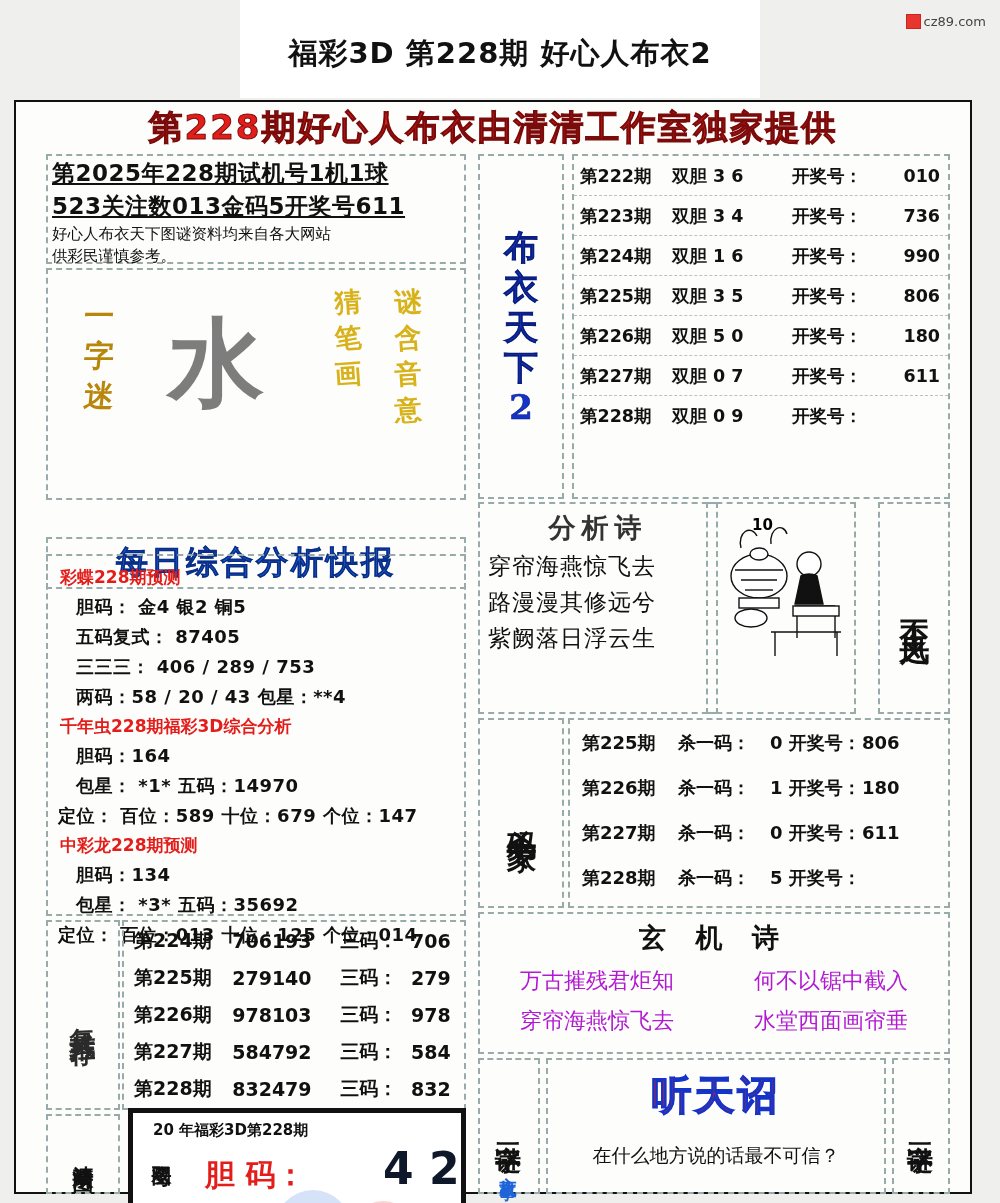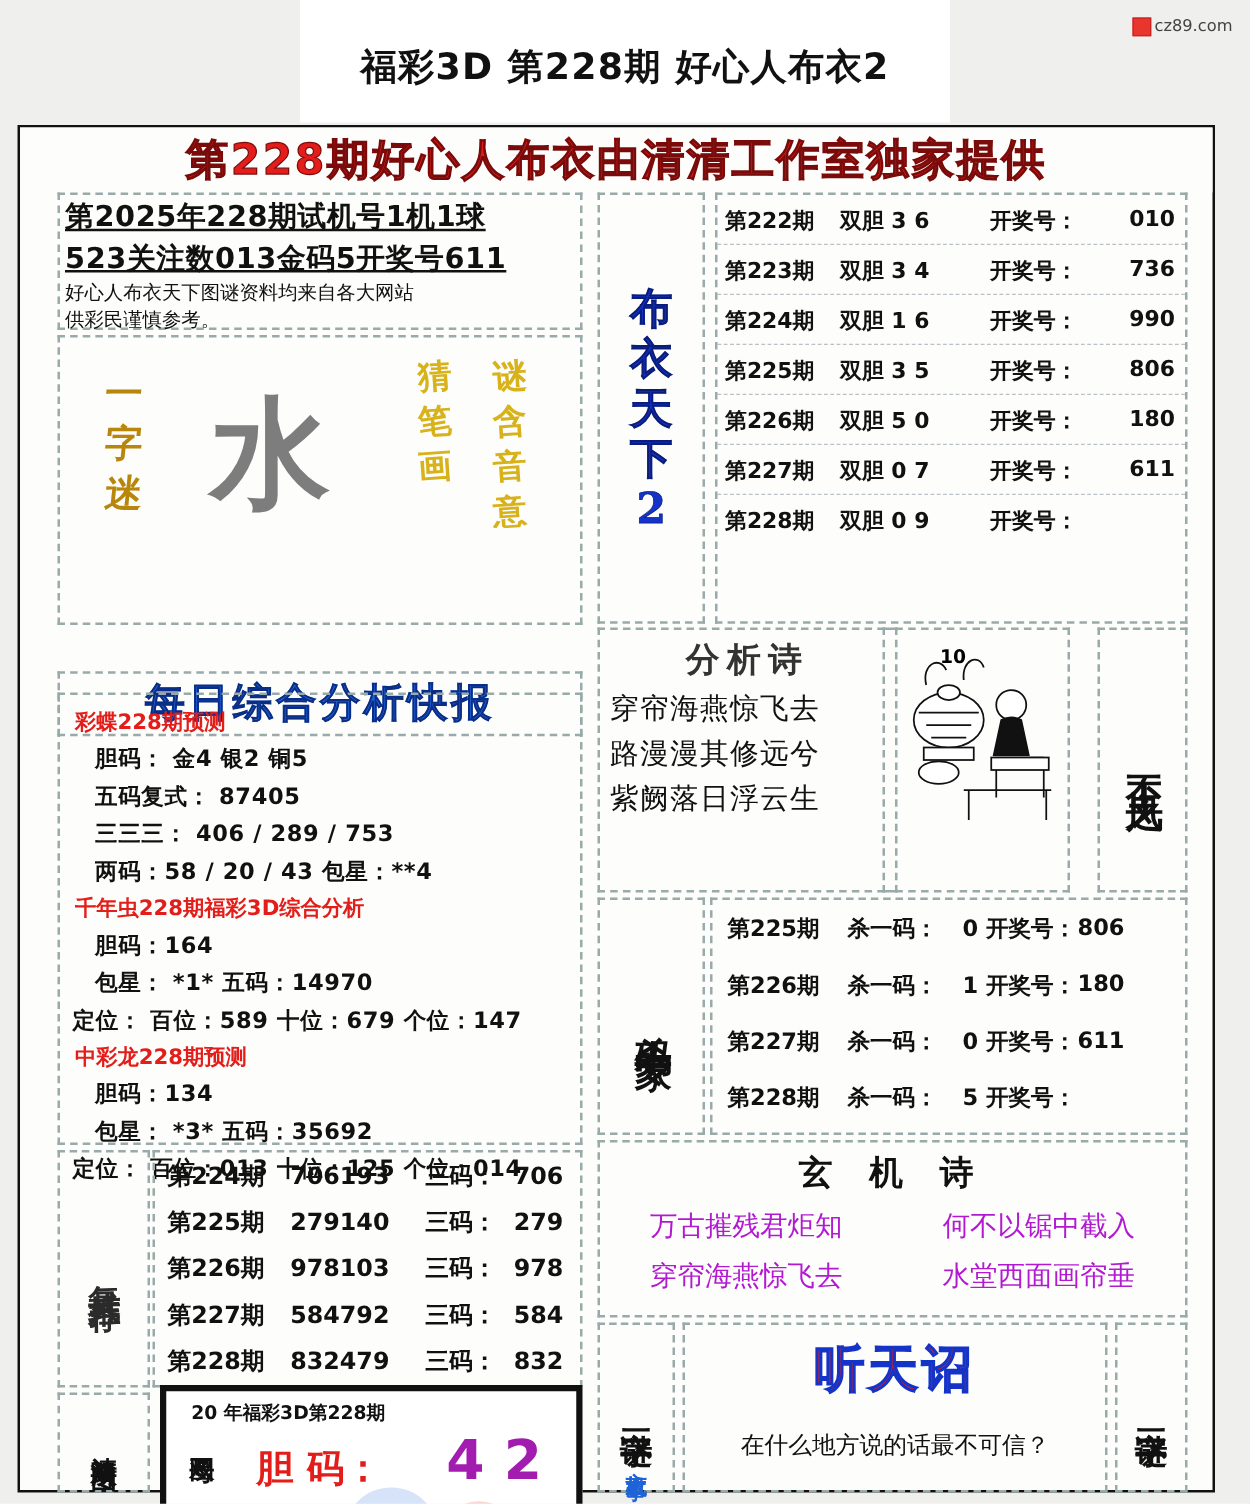--- a/index.html
+++ b/index.html
@@ -122,21 +122,21 @@
   
   .qq{left:30px;top:1012px;width:74px;height:80px;display:flex;align-items:center;justify-content:center;}
   .qq span{font-size:21px;font-weight:bold;color:#111;writing-mode:vertical-rl;letter-spacing:2px;}
   .danbox{left:112px;top:1006px;width:338px;height:186px;background:#ffffff;border:5px solid #111;}
   .danbox-inner{position:absolute;left:0;top:0;right:0;bottom:0;}
   .db-head{position:absolute;left:20px;top:8px;font-size:15px;font-weight:bold;color:#111;}
   .db-vert{position:absolute;left:18px;top:38px;font-size:20px;font-weight:bold;color:#111;
      writing-mode:vertical-rl;line-height:22px;}
   .db-row1{position:absolute;left:72px;top:42px;font-size:30px;font-weight:bold;color:#e31d1a;
      font-family:"DejaVu Serif","Liberation Serif",serif;text-align:right;}
-  .db-num1{position:absolute;left:224px;top:30px;font-size:44px;font-weight:bold;color:#a21caf;}
+  .db-num1{position:absolute;left:250px;top:30px;font-size:44px;font-weight:bold;color:#0f172a;}
   .db-ghost{position:absolute;left:120px;top:60px;width:200px;height:110px;opacity:.18;}
   
   .fxshi{left:462px;top:400px;width:240px;height:212px;}
   .fxshi-title{text-align:center;font-size:27px;font-weight:bold;color:#333;margin-top:6px;letter-spacing:6px;
      font-family:"DejaVu Serif","Liberation Serif",serif;}
   .fxshi-line{font-size:23px;color:#111;margin:5px 0 0 8px;letter-spacing:1px;
      font-family:"DejaVu Serif","Liberation Serif",serif;}
   
   .cartoon{left:690px;top:400px;width:150px;height:212px;text-align:right;}
   .cartoon svg{display:block;margin:10px auto 0;}

